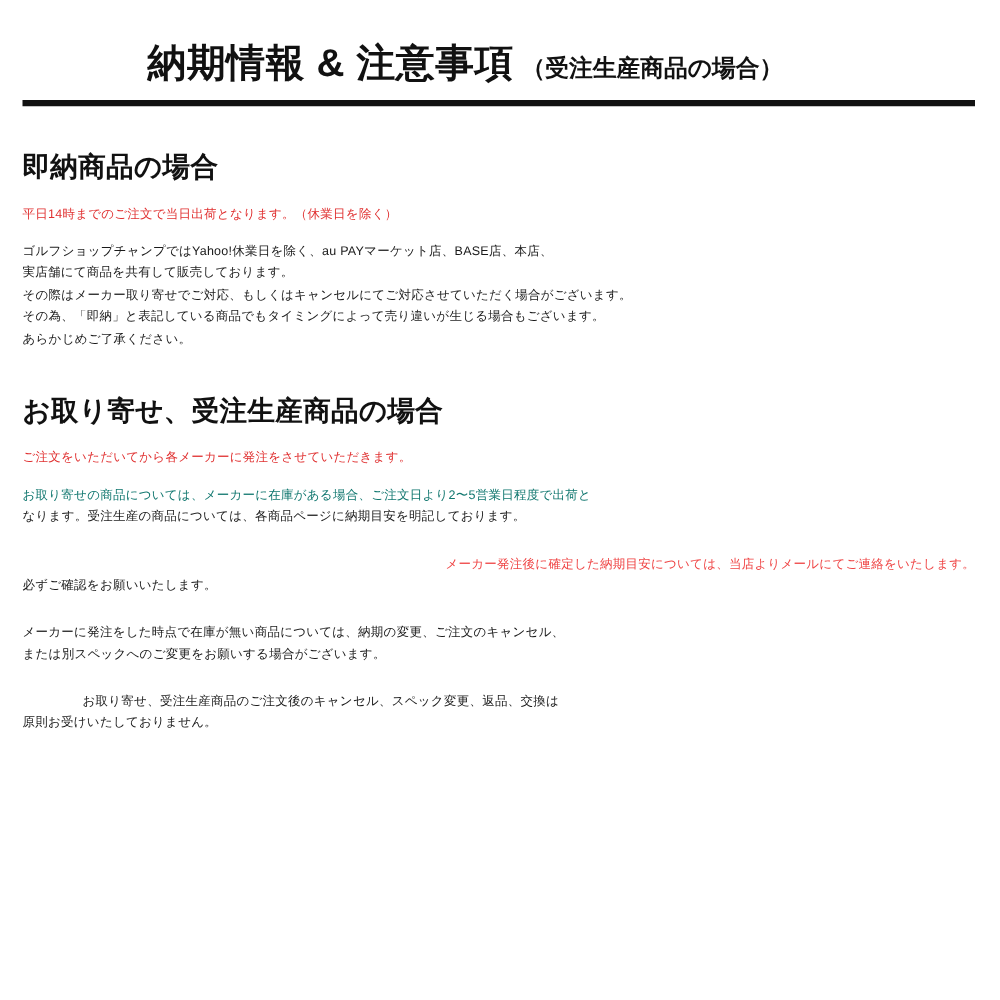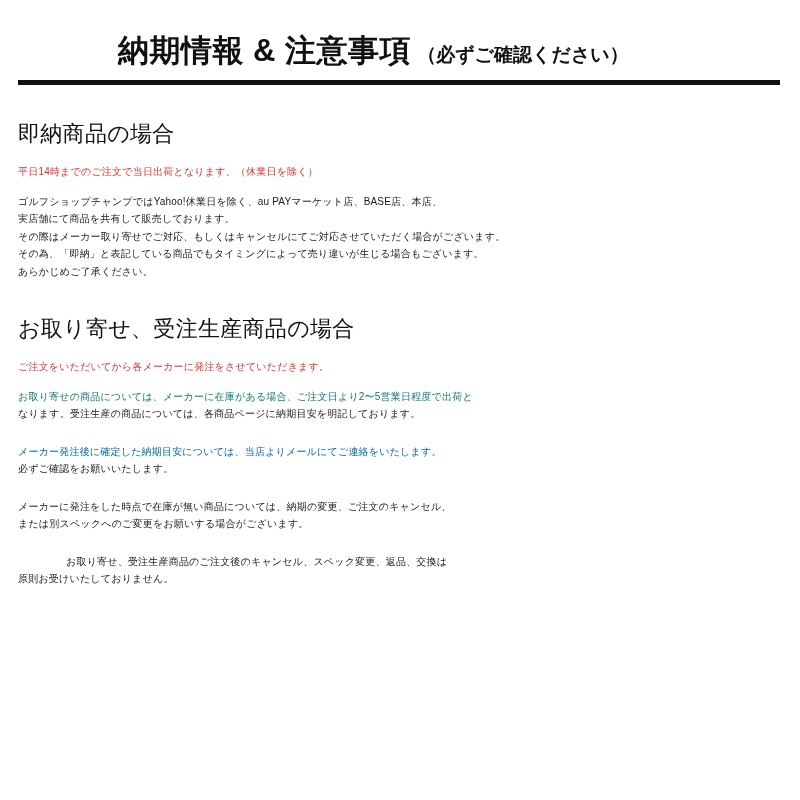--- a/index.html
+++ b/index.html
@@ -47,21 +47,21 @@
   .title-indent {
     width: 100px;
   }
 
   
   .section {
     margin-top: 34px;
   }
   .section-heading {
     font-size: 22px;
-    font-weight: normal;
+    font-weight: bold;
     color: #111111;
     margin: 0 0 14px 0;
     letter-spacing: 0.3px;
   }
   .para {
     font-size: 10px;
     line-height: 1.75;
     color: #1a1a1a;
     margin: 0;
     letter-spacing: 0.2px;
@@ -74,21 +74,21 @@
   }
 </style>
 </head>
 <body>
 
 <div class="page">
 
   <div class="title-bar">
     <div class="title-indent"></div>
     <div class="title-main">納期情報 &amp; 注意事項</div>
-    <div class="title-sub">（必ずご確認ください）</div>
+    <div class="title-sub">（受注生産商品の場合）</div>
   </div>
 
   <div id="sections-root">
       <div class="section">
         <div class="section-heading">即納商品の場合</div>
         <div class="block">
           <p class="para" style="color: rgb(224, 48, 48);">平日14時までのご注文で当日出荷となります。（休業日を除く）</p>
         </div>
         <div class="spacer-sm"></div>
         <div class="block">
@@ -104,21 +104,21 @@
         <div class="block">
           <p class="para" style="color: rgb(224, 48, 48);">ご注文をいただいてから各メーカーに発注をさせていただきます。</p>
         </div>
         <div class="spacer-sm"></div>
         <div class="block">
           <p class="para" style="color: #0f766e;">お取り寄せの商品については、メーカーに在庫がある場合、ご注文日より2〜5営業日程度で出荷と</p>
           <p class="para" style="color: rgb(26, 26, 26);">なります。受注生産の商品については、各商品ページに納期目安を明記しております。</p>
         </div>
         <div class="spacer-md"></div>
         <div class="block">
-          <p class="para" style="color: #0369a1;">メーカー発注後に確定した納期目安については、当店よりメールにてご連絡をいたします。</p>
+          <p class="para" style="color: #ef4444; text-align: right;">メーカー発注後に確定した納期目安については、当店よりメールにてご連絡をいたします。</p>
           <p class="para" style="color: rgb(26, 26, 26);">必ずご確認をお願いいたします。</p>
         </div>
         <div class="spacer-md"></div>
         <div class="block">
           <p class="para" style="color: rgb(26, 26, 26);">メーカーに発注をした時点で在庫が無い商品については、納期の変更、ご注文のキャンセル、</p>
           <p class="para" style="color: rgb(26, 26, 26);">または別スペックへのご変更をお願いする場合がございます。</p>
         </div>
         <div class="spacer-md"></div>
         <div class="block">
           <p class="para" style="color: rgb(26, 26, 26); margin-left: 48px;">お取り寄せ、受注生産商品のご注文後のキャンセル、スペック変更、返品、交換は</p>

